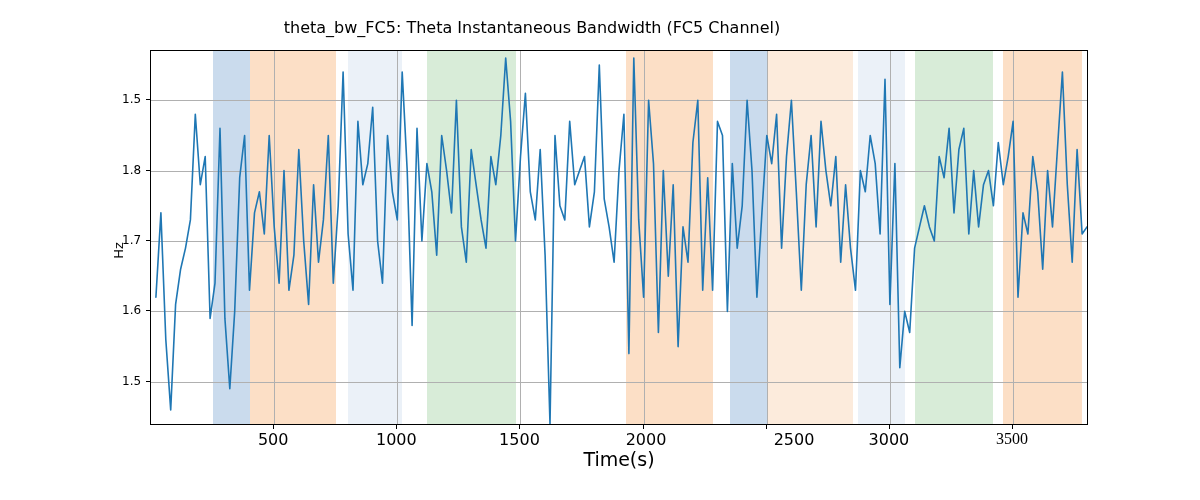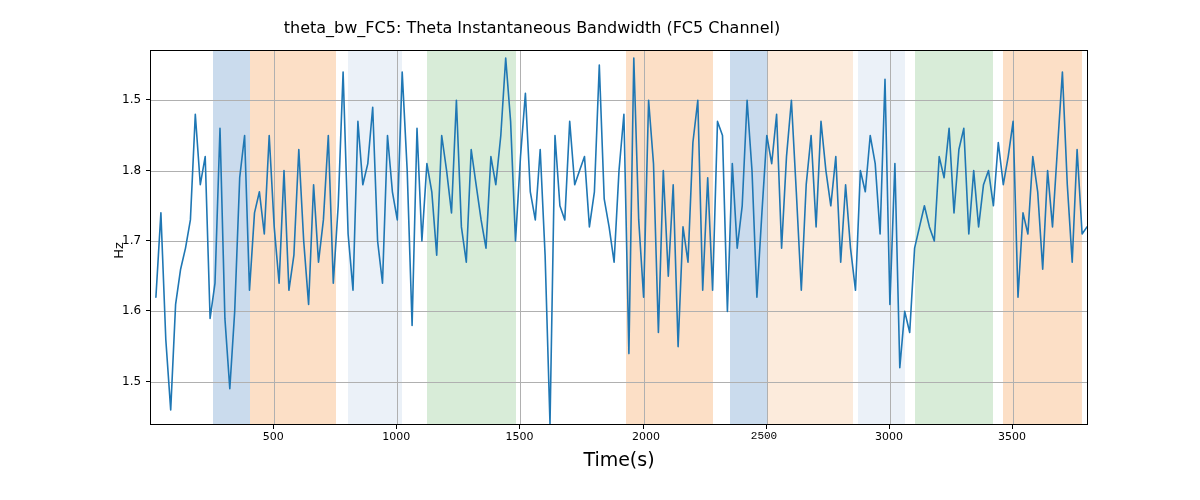--- a/index.html
+++ b/index.html
@@ -50,21 +50,21 @@
   .ytick-label {
     position: absolute;
     right: 1056px; 
     font-size: 12px;
     transform: translateY(-50%);
     text-align: right;
   }
   .xtick-label {
     position: absolute;
     top: 430px;
-    font-size: 11px;
+    font-size: 16px;
     transform: translateX(-50%);
     text-align: center;
   }
   .xlabel {
     position: absolute;
     width: 938px;
     left: 150px;
     top: 448px;
     text-align: center;
     font-size: 19px;
@@ -156,19 +156,19 @@
     <div class="ytick-label" style="left: 122px; top: 99.2642px;">1.5</div>
     <div class="tick y" style="top: 99.2642px;"></div>
     <div class="xtick-label" style="left: 273.158px;">500</div>
     <div class="tick x" style="left: 273.158px;"></div>
     <div class="xtick-label" style="left: 396.316px;">1000</div>
     <div class="tick x" style="left: 396.316px;"></div>
     <div class="xtick-label" style="left: 519.474px;">1500</div>
     <div class="tick x" style="left: 519.474px;"></div>
     <div class="xtick-label" style="left: 646px;">2000</div>
     <div class="tick x" style="left: 642.632px;"></div>
-    <div class="xtick-label" style="left: 764px; font-family: Liberation Mono, monospace;">2500</div>
+    <div class="xtick-label" style="left: 794px;">2500</div>
     <div class="tick x" style="left: 765.789px;"></div>
     <div class="xtick-label" style="left: 888.947px;">3000</div>
     <div class="tick x" style="left: 888.947px;"></div>
-    <div class="xtick-label" style="left: 1012.11px;">3500</div>
+    <div class="xtick-label" style="left: 1012.11px; font-family: Liberation Serif, serif;">3500</div>
     <div class="tick x" style="left: 1012.11px;"></div>
   </div>
 
 </body></html>

